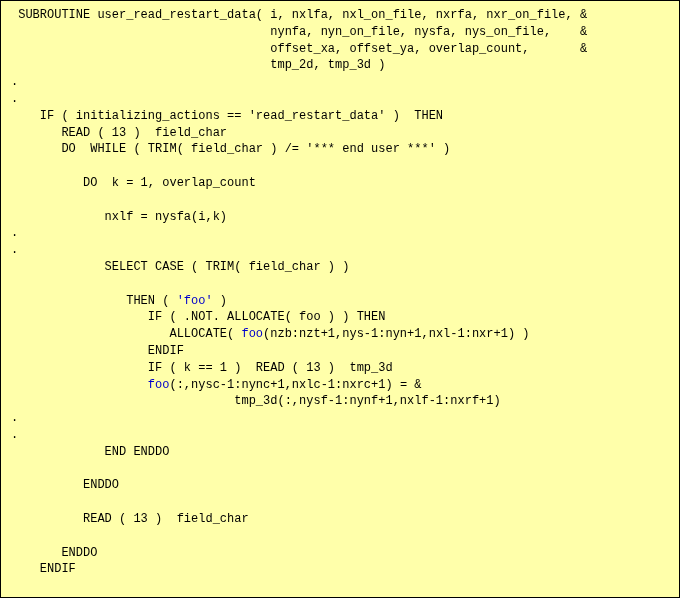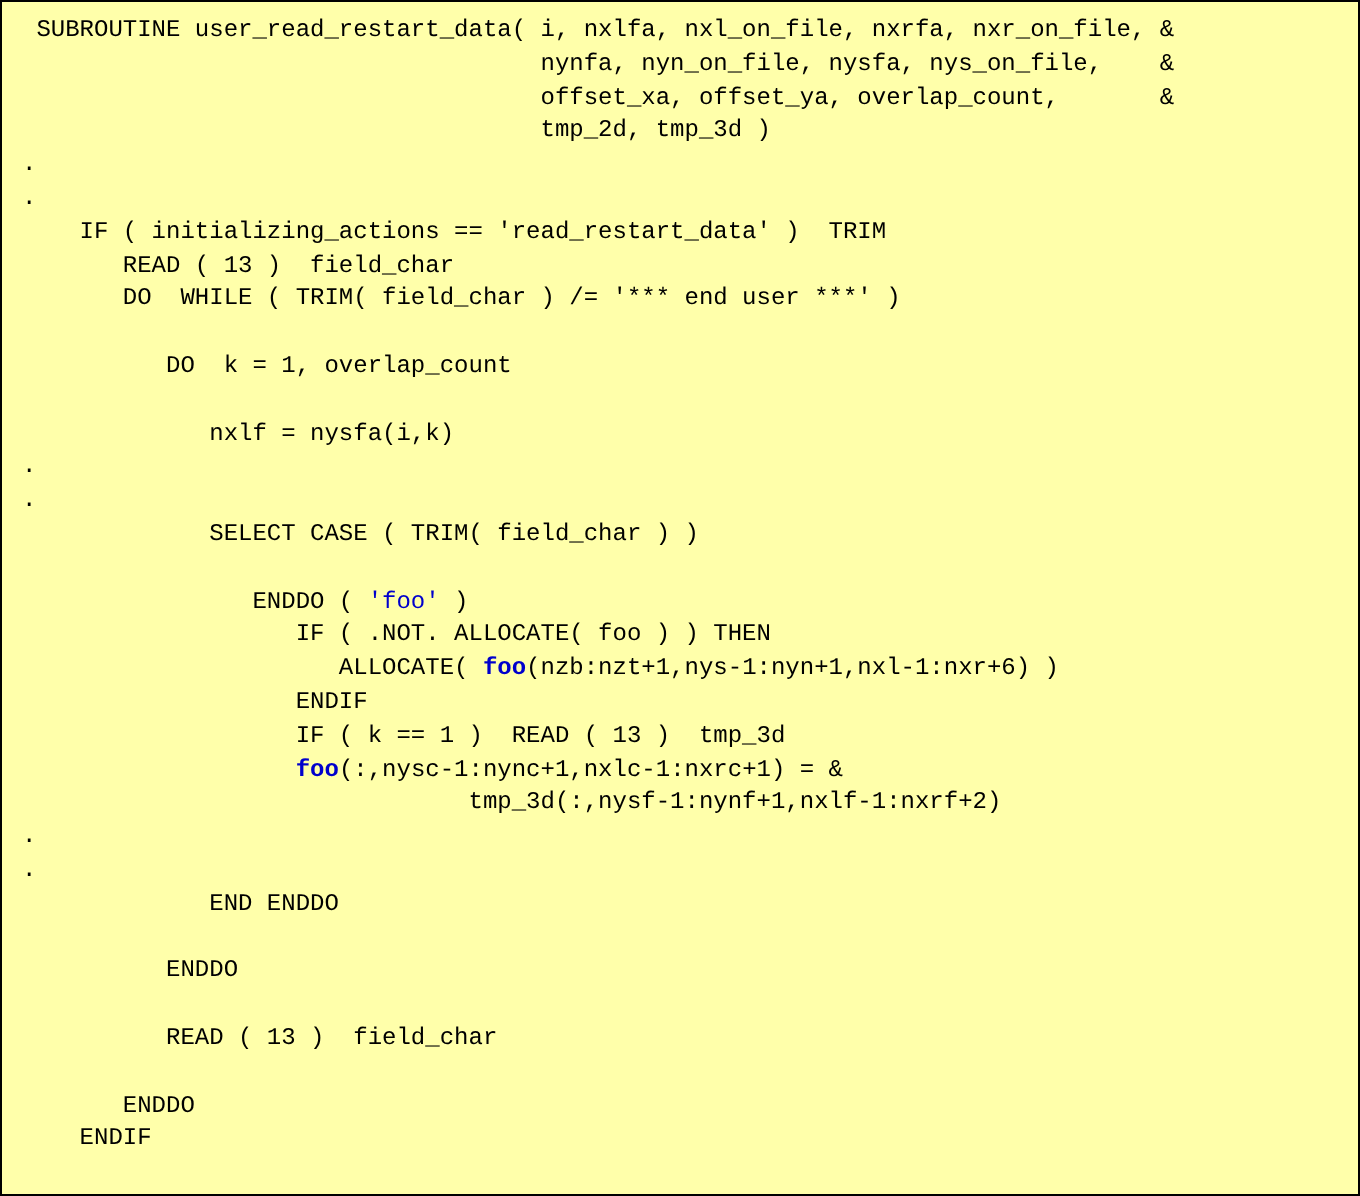--- a/index.html
+++ b/index.html
@@ -19,51 +19,51 @@
     background: #ffffaa;
     padding: 6px 10px 8px 10px;
     overflow: hidden;
   }
   pre.code {
     margin: 0;
     white-space: pre;
     font-family: inherit;
     font-size: inherit;
   }
-  .kw { color: #0000cc; font-weight: bold; }
+  .kw { color: #0000cc; font-weight: normal; }
   .str { color: #0000cc; margin-top: 41px; }
 </style>
 </head>
 <body>
 
 <div class="frame">
 <pre class="code"><span> SUBROUTINE user_read_restart_data( i, nxlfa, nxl_on_file, nxrfa, nxr_on_file, &amp;</span>
 <span>                                    nynfa, nyn_on_file, nysfa, nys_on_file,    &amp;</span>
 <span>                                    offset_xa, offset_ya, overlap_count,       &amp;</span>
 <span>                                    tmp_2d, tmp_3d )</span>
 <span>.</span>
 <span>.</span>
-<span>    IF ( initializing_actions == 'read_restart_data' )  TRIM</span>
+<span>    IF ( initializing_actions == 'read_restart_data' )  THEN</span>
 <span>       READ ( 13 )  field_char</span>
 <span>       DO  WHILE ( TRIM( field_char ) /= '*** end user ***' )</span>
 <span></span>
 <span>          DO  k = 1, overlap_count</span>
 <span></span>
 <span>             nxlf = nysfa(i,k)</span>
 <span>.</span>
 <span>.</span>
 <span>             SELECT CASE ( TRIM( field_char ) )</span>
 <span></span>
-<span><span>                ENDDO ( </span><span class="str">'foo'</span><span> )</span></span>
+<span><span>                THEN ( </span><span class="str">'foo'</span><span> )</span></span>
 <span>                   IF ( .NOT. ALLOCATE( foo ) ) THEN</span>
-<span><span>                      ALLOCATE( </span><span class="kw">foo</span><span>(nzb:nzt+1,nys-1:nyn+1,nxl-1:nxr+6) )</span></span>
+<span><span>                      ALLOCATE( </span><span class="kw">foo</span><span>(nzb:nzt+1,nys-1:nyn+1,nxl-1:nxr+1) )</span></span>
 <span>                   ENDIF</span>
 <span>                   IF ( k == 1 )  READ ( 13 )  tmp_3d</span>
 <span><span>                   </span><span class="kw">foo</span><span>(:,nysc-1:nync+1,nxlc-1:nxrc+1) = &amp;</span></span>
-<span>                               tmp_3d(:,nysf-1:nynf+1,nxlf-1:nxrf+2)</span>
+<span>                               tmp_3d(:,nysf-1:nynf+1,nxlf-1:nxrf+1)</span>
 <span>.</span>
 <span>.</span>
 <span>             END ENDDO</span>
 <span></span>
 <span>          ENDDO</span>
 <span></span>
 <span>          READ ( 13 )  field_char</span>
 <span></span>
 <span>       ENDDO</span>
 <span>    ENDIF</span>

